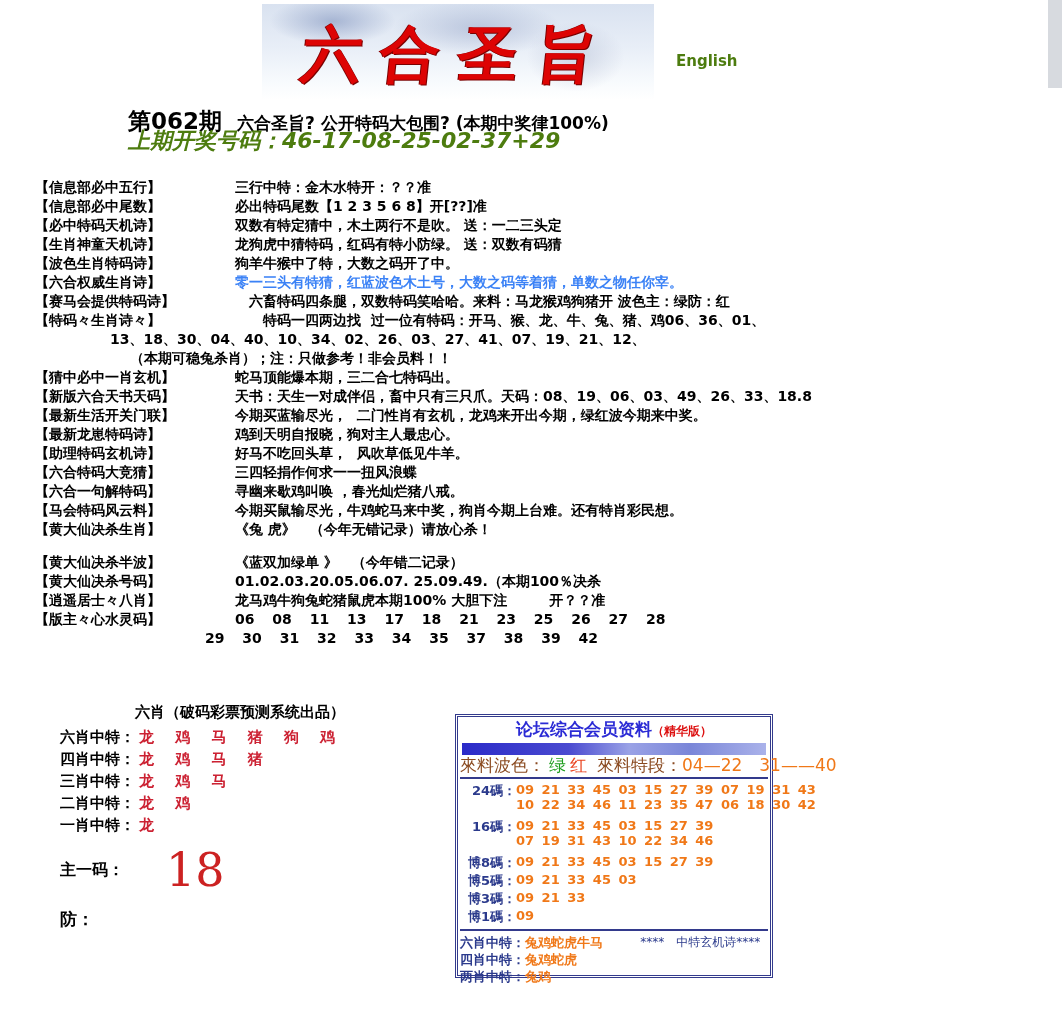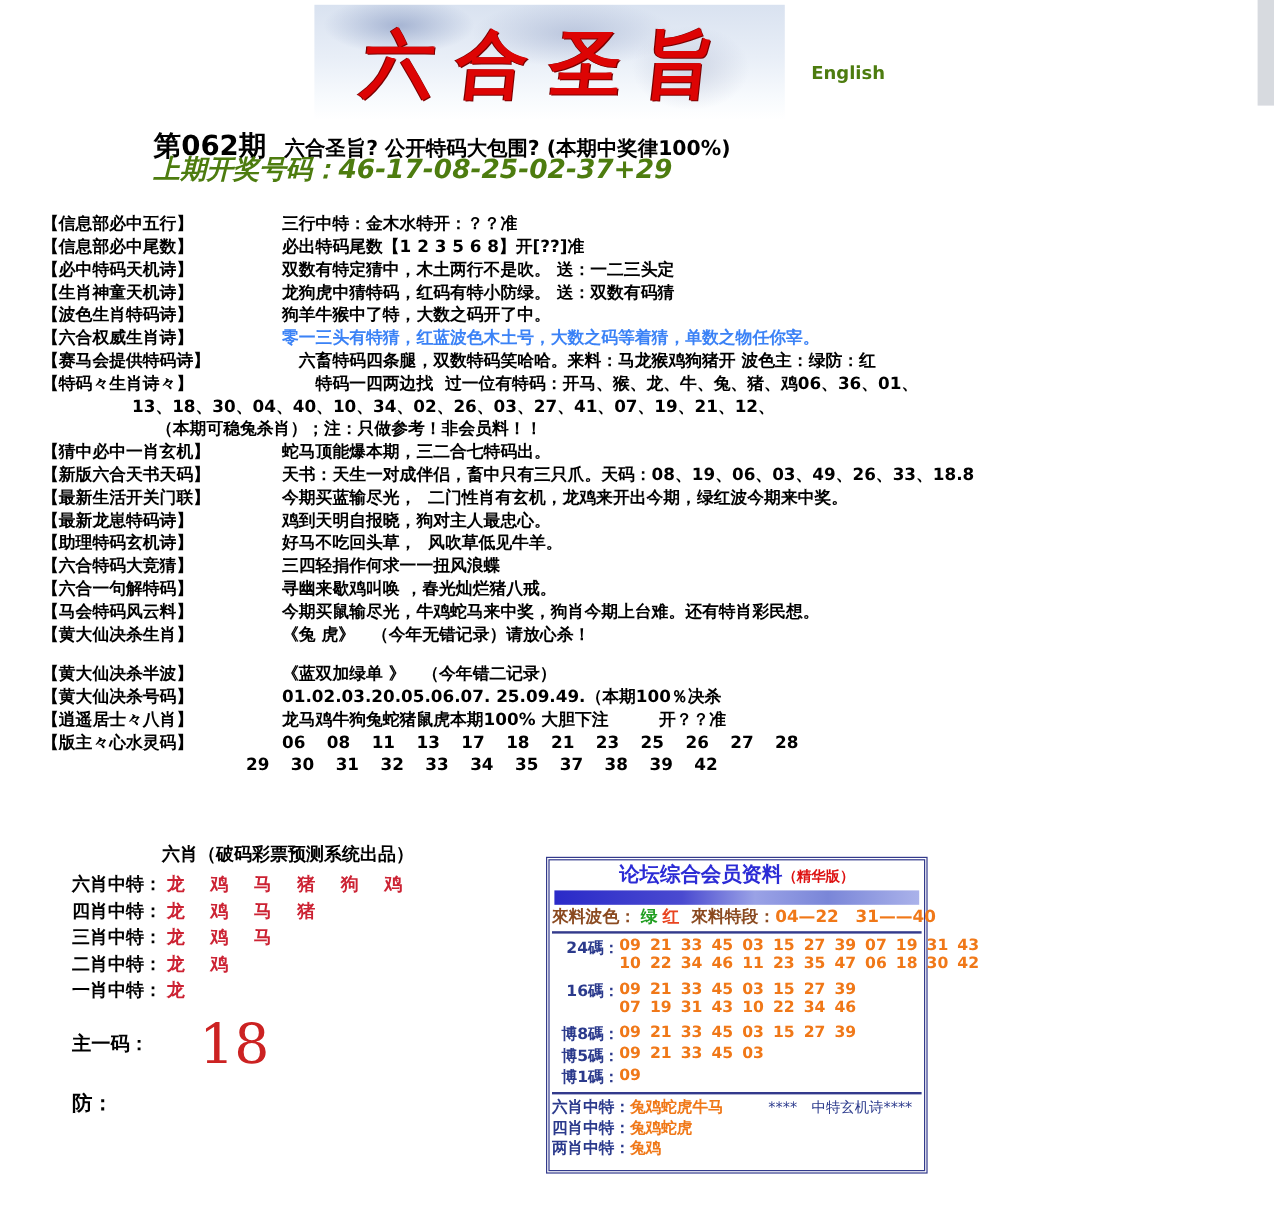--- a/index.html
+++ b/index.html
@@ -51,21 +51,21 @@
   .guard-label{font-size:17px;font-weight:bold;}
   .guard-nums{font-size:15px;font-weight:bold;color:#ee3344;margin-left:6px;word-spacing:6px;}
 
   
   .member-box{position:absolute;left:455px;top:686px;width:318px;height:264px;
         border:3px double #333a8c;background:#fff;box-sizing:border-box;padding:2px 2px;margin-top:28px;}
   .mb-title{text-align:center;font-size:17px;font-weight:bold;color:#2b2bd5;line-height:20px;}
   .mb-title-suffix{font-size:12px;color:#dd1111;}
   .mb-bar{height:12px;margin:2px 2px 2px 2px;
         background:linear-gradient(90deg,#2a2ac8 0%,#4a4ad0 35%,#9aa2e6 55%,#7a86d8 75%,#aab2ea 100%);}
-  .mb-wave{font-size:14px;font-weight:bold;text-align:right;white-space:nowrap;line-height:17px;}
+  .mb-wave{font-size:17px;font-weight:normal;text-align:right;white-space:nowrap;line-height:17px;}
   .mb-wave-label,.mb-range-label{color:#8a4a20;}
   .mb-wave-green{color:#1f9e1f;margin:0 4px;}
   .mb-wave-red{color:#e94420;margin-right:10px;}
   .mb-range-value{color:#f07818;}
   .mb-hr{border:none;border-top:2px solid #333a8c;margin:3px 0;}
   .mb-codes{font-size:13px;font-weight:bold;}
   .code-row{display:flex;}
   .code-row.grp-gap{margin-top:6px;}
   .mb-code-label{flex:0 0 56px;text-align:right;color:#2b3a8c;white-space:nowrap;}
   .code-lines{flex:1 1 auto;}
@@ -147,20 +147,26 @@
             <div class="code-line">09 21 33 45 03 15 27 39</div>
           </div>
         </div>
         <div class="code-row">
           <span class="mb-code-label">博5碼：</span>
           <div class="code-lines">
             <div class="code-line">09 21 33 45 03</div>
           </div>
         </div>
         <div class="code-row">
+          <span class="mb-code-label">博3碼：</span>
+          <div class="code-lines">
+            <div class="code-line">09 21 33</div>
+          </div>
+        </div>
+        <div class="code-row">
           <span class="mb-code-label">博1碼：</span>
           <div class="code-lines">
             <div class="code-line">09</div>
           </div>
         </div>
       </div>
     <hr class="mb-hr">
     <div class="mb-bottom">
       <div class="mb-zodiac">
           <div class="zd-row"><span class="zd-label">六肖中特：</span><span class="zd-value">兔鸡蛇虎牛马</span></div>

